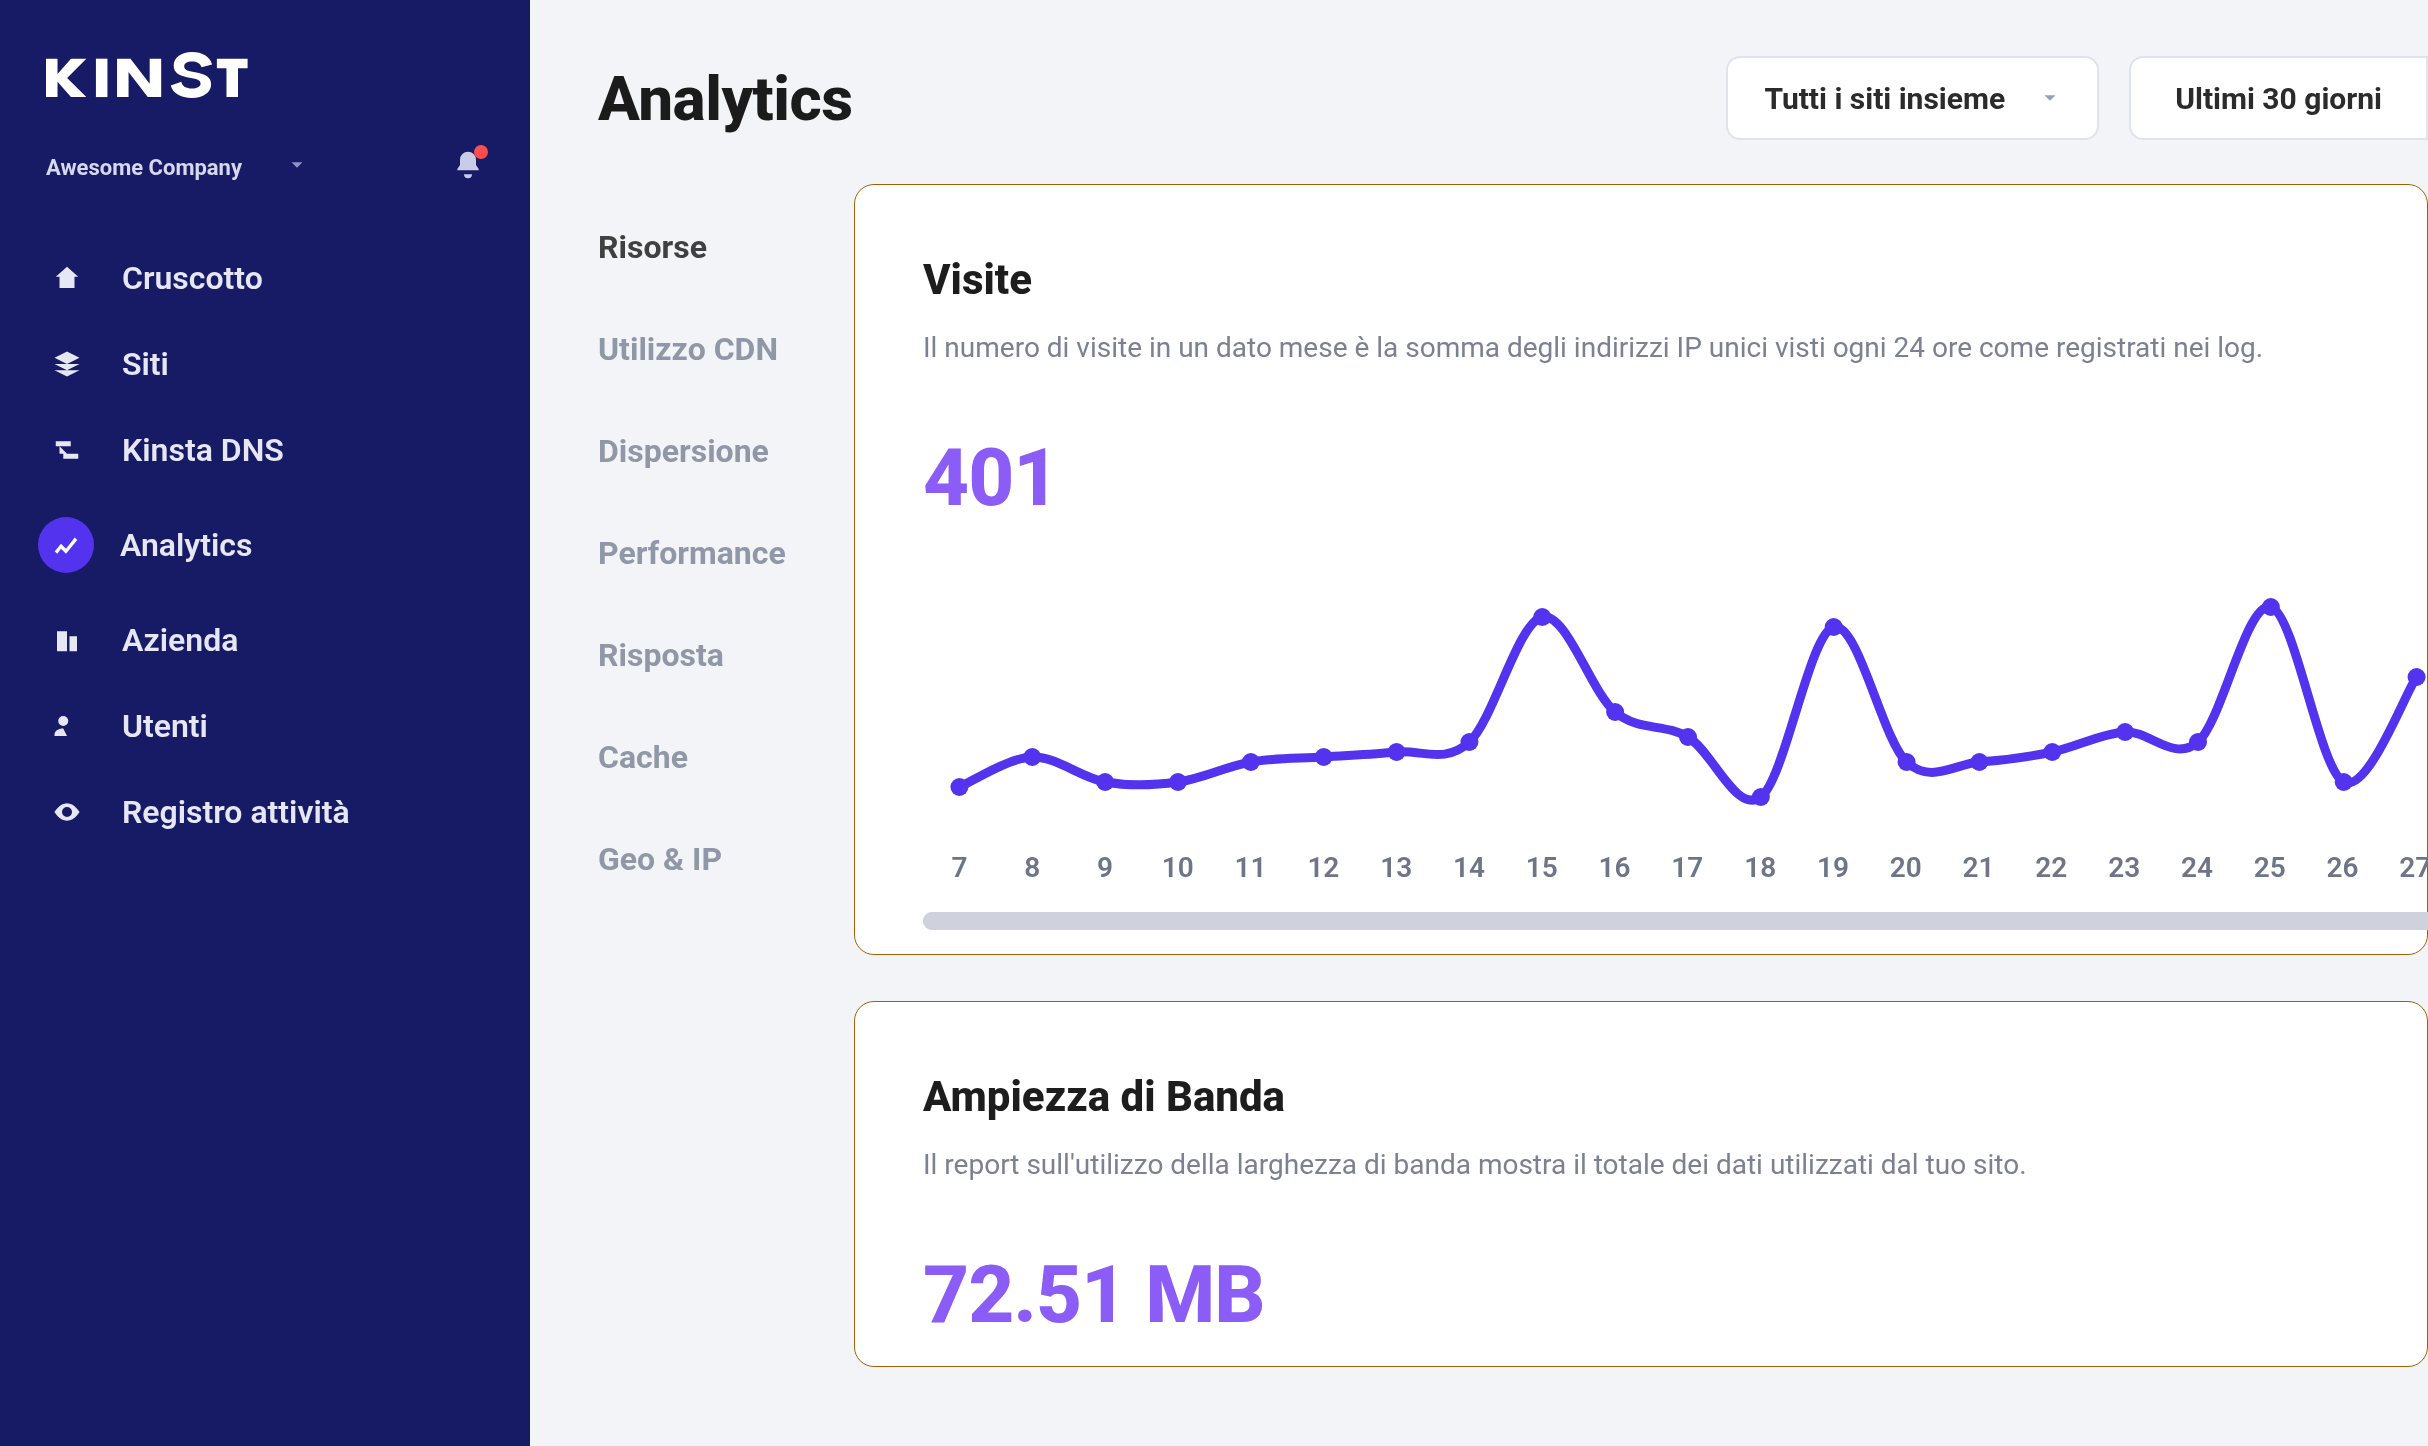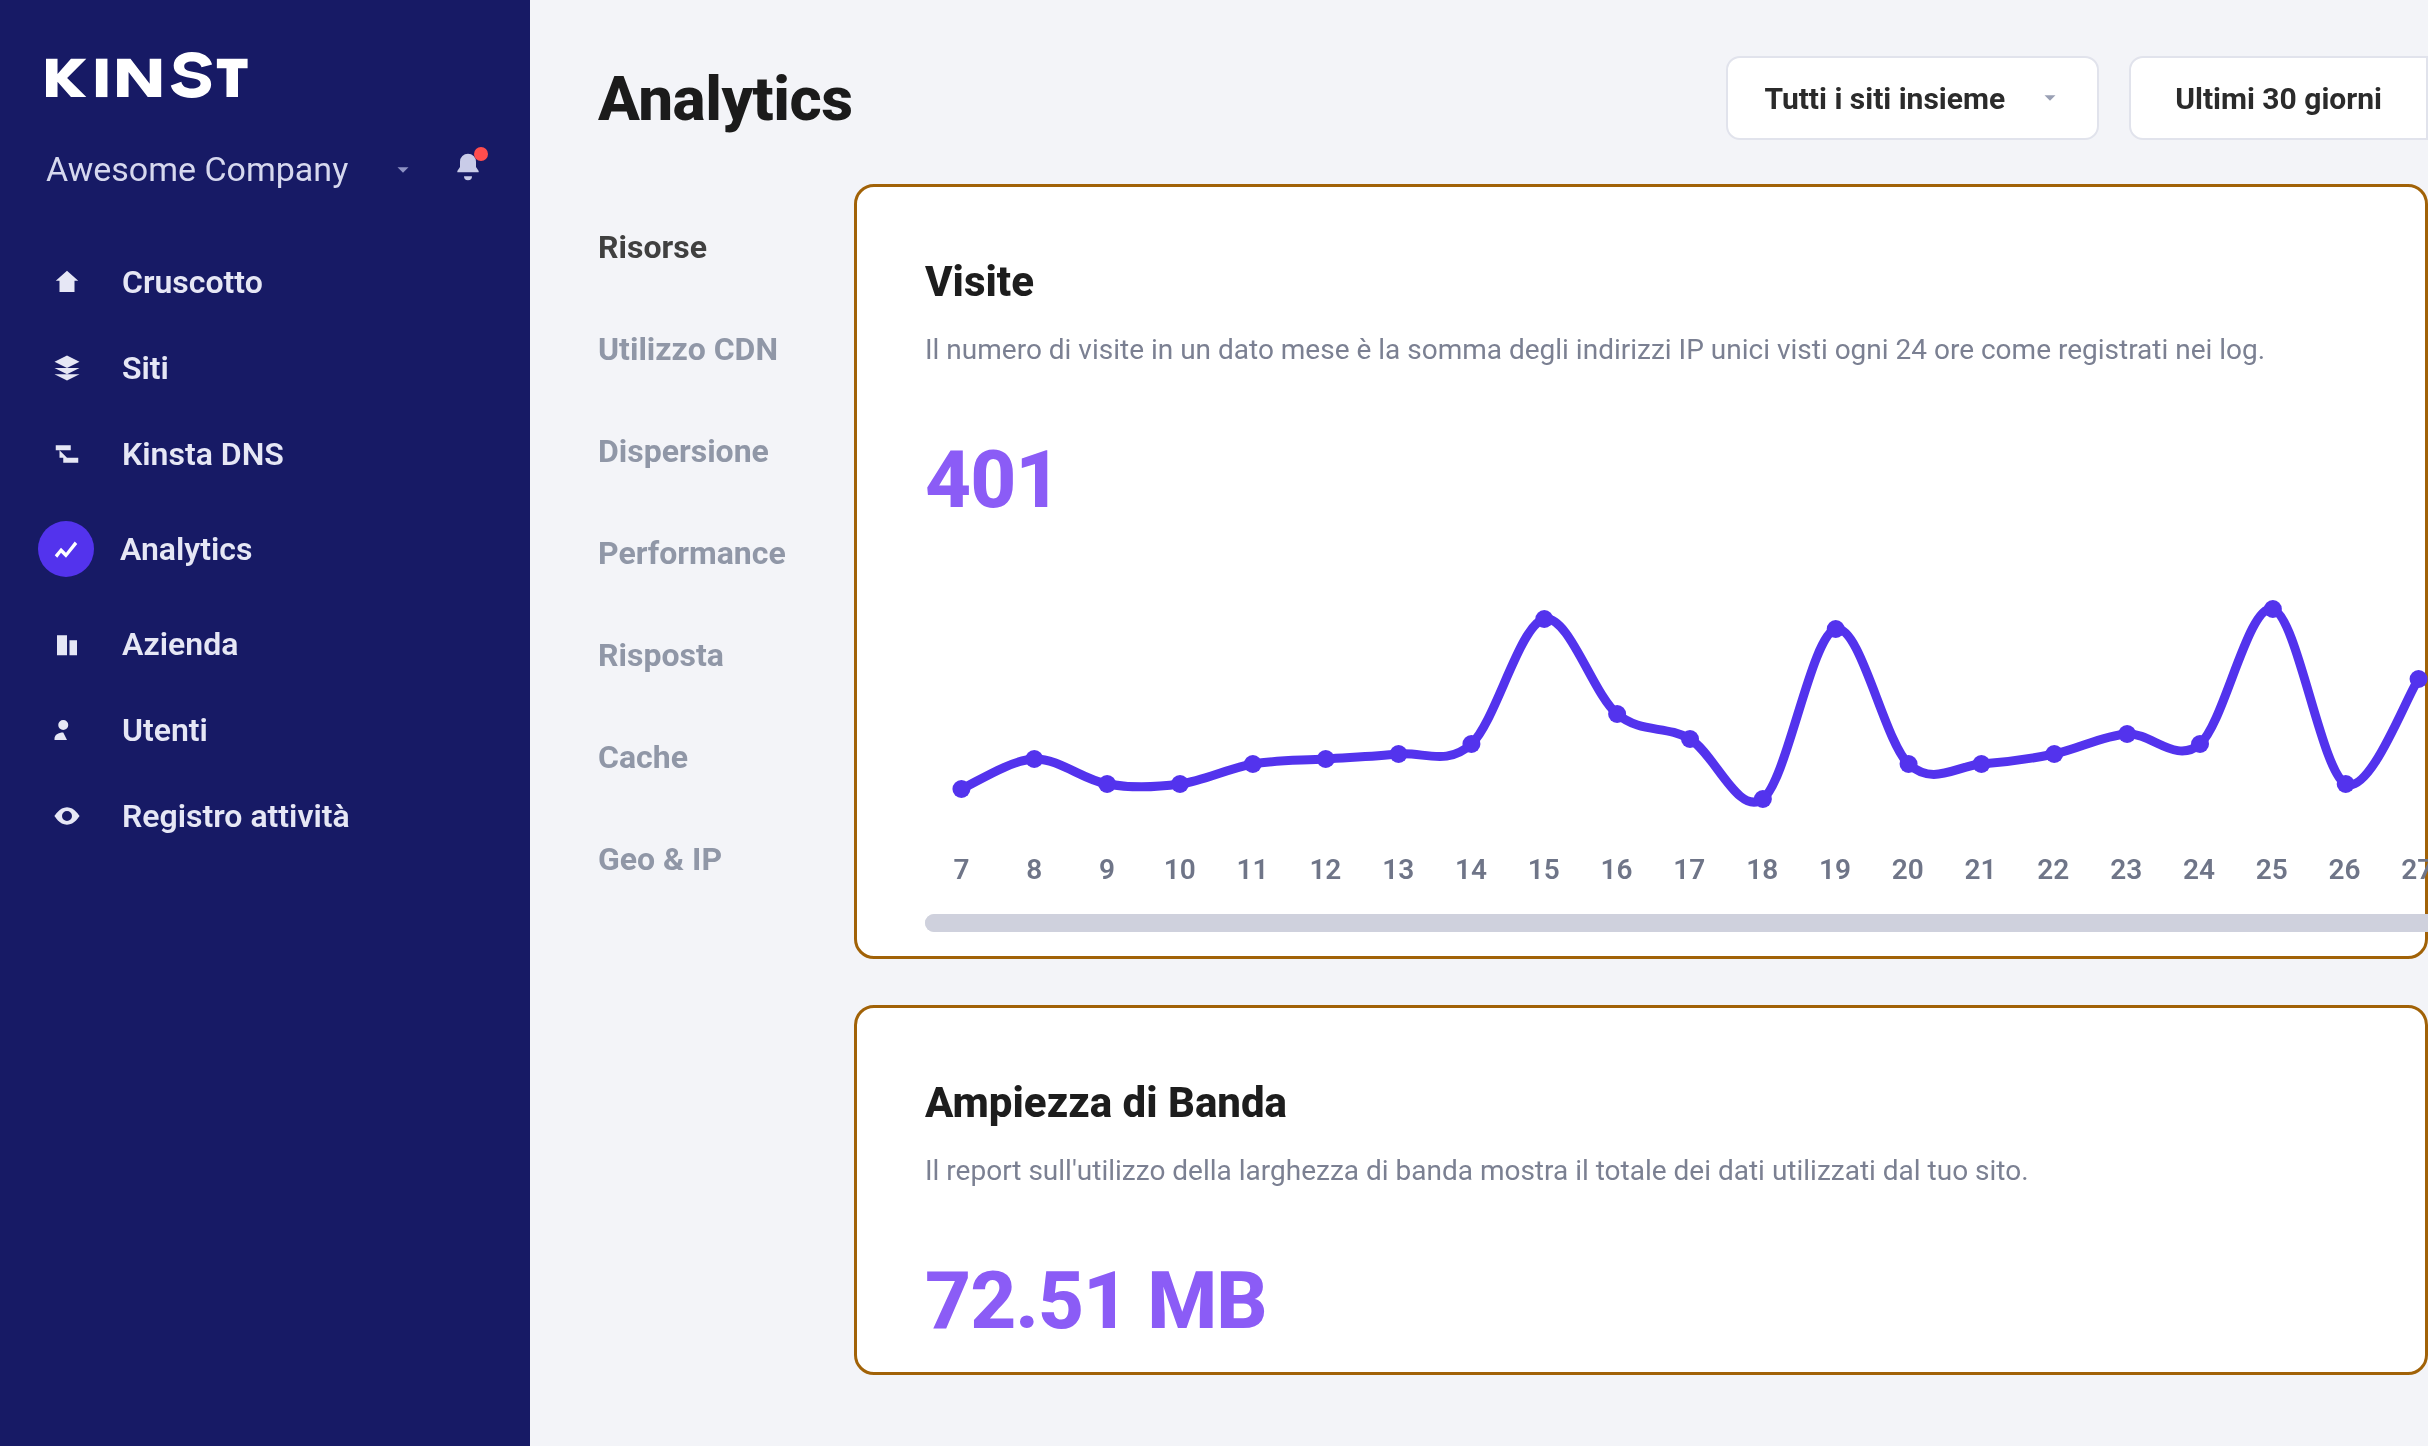--- a/index.html
+++ b/index.html
@@ -24,21 +24,21 @@
   }
   .logo-row { padding: 0 46px 18px 46px; }
   .logo { color: #fff; font-weight: 900; font-size: 48px; letter-spacing: 1px; display:inline-flex; align-items:center; height:54px;}
   .logo svg { height: 48px; width: auto; }
   .company-row {
     display: flex; align-items: center; justify-content: space-between;
     padding: 28px 46px 50px 46px;
   }
   .company-select {
     display: inline-flex; align-items: center; gap: 44px;
-    color: #d6d8ee; font-size: 34px; font-weight: 400; cursor: pointer;
+    color: #d6d8ee; font-size: 22px; font-weight: 700; cursor: pointer;
   }
   .company-select .chev { color: #8e92c4; }
   .bell-wrap { position: relative; }
   .bell-wrap svg { width: 32px; height: 32px; fill: #c9cce8; }
   .bell-dot {
     position: absolute; top: -4px; right: -4px; width: 14px; height: 14px;
     background: #ff4d4d; border-radius: 50%;
   }
 
   .nav { list-style: none; padding: 0 22px; }
@@ -80,21 +80,21 @@
   .subnav { width: 256px; flex-shrink: 0; padding-top: 12px; }
   .subnav-list { list-style: none; }
   .subnav-list li {
     font-size: 32px; font-weight: 700; color: #9097a7;
     padding: 32px 0 32px 0; cursor: pointer;
   }
   .subnav-list li.current { color: #404040; }
 
   .panels { flex:1; overflow-y: auto; overflow-x: hidden; }
   .panel {
-    background: #fff; border-radius: 20px; border:3px solid #a16207;
+    background: #fff; border-radius: 20px; border:1px solid #a16207;
     padding: 70px 0 24px 68px;
     margin-bottom: 46px;
   }
   .panel-inner { padding-right: 0; }
   .panel h2 { font-size: 42px; font-weight: 800; color: #1d1d1d; }
   .panel .desc { font-size: 28px; color: #7b8092; margin-top: 24px; line-height: 1.4; }
   .big-number {
     font-size: 80px; font-weight: 800; color: #8b5cf6; margin-top: 64px; letter-spacing: -1px;
   }
 

